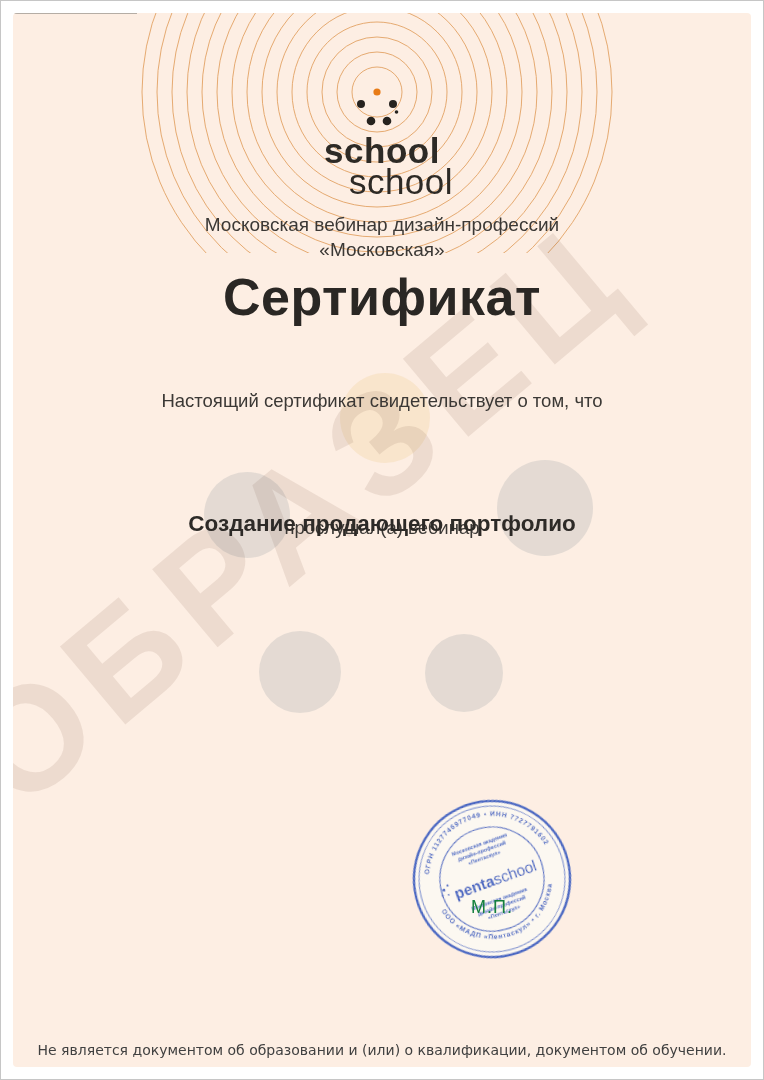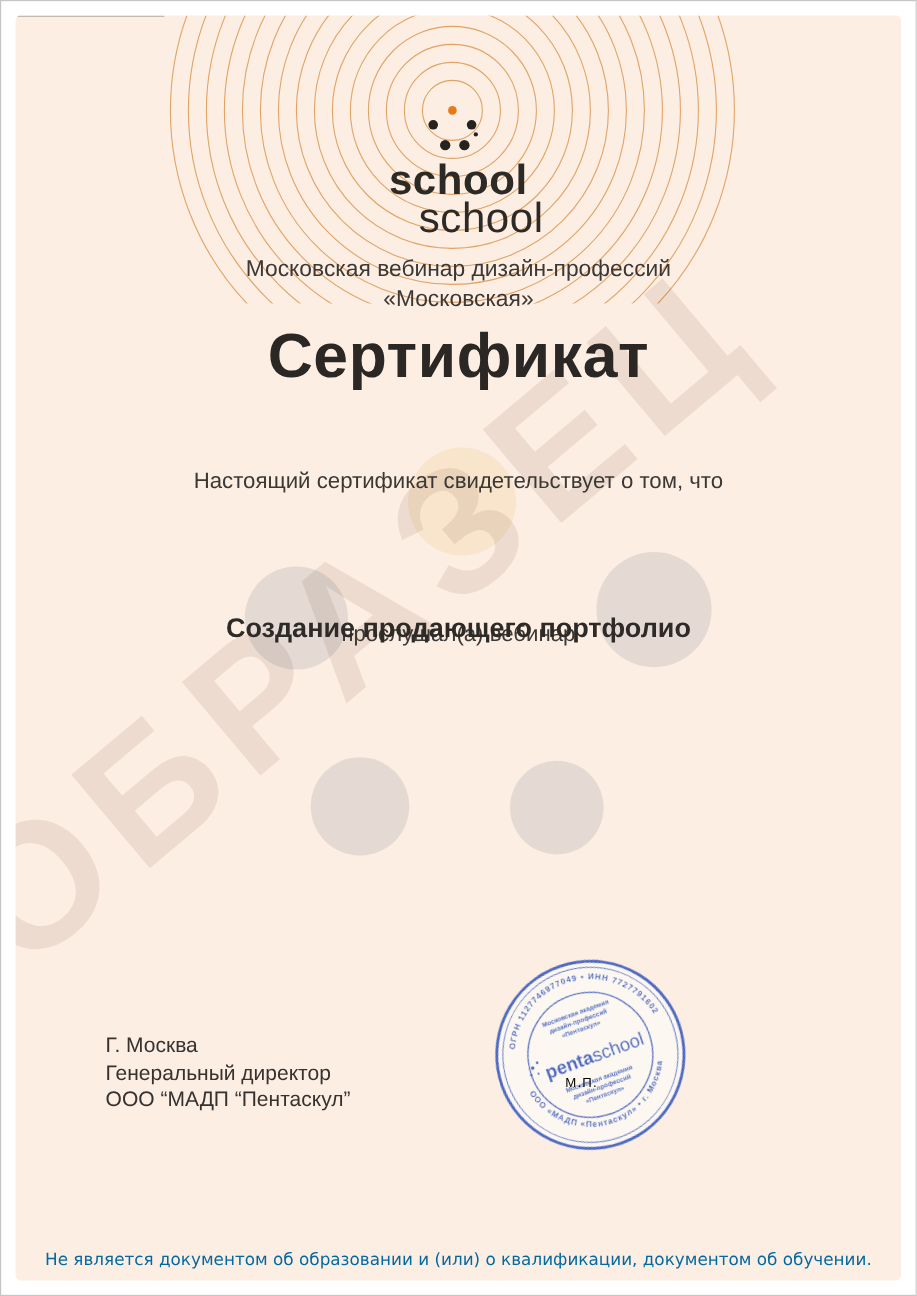--- a/index.html
+++ b/index.html
@@ -31,24 +31,24 @@
   .brand .b2{font-size:35px;font-weight:400;padding-left:38px;}
   .academy{top:199px;font-size:19px;line-height:25px;color:#3b3835;}
   .title{top:254px;font-size:52px;font-weight:800;color:#2a2724;letter-spacing:.5px;}
   .statement{top:377px;font-size:18.5px;color:#3b3835;}
   .name{top:422px;font-size:22px;font-weight:700;color:#2d2a27;}
   .action{top:465px;font-size:18.5px;color:#3b3835;margin-top:39px;}
   .course{top:497px;font-size:22.5px;font-weight:700;line-height:27px;color:#2d2a27;}
   
   .cityblock{left:75px;top:847px;font-size:17.5px;line-height:22.5px;color:#353230;}
   .stamp{left:390px;top:777px;width:178px;height:178px;transform:rotate(-14deg);opacity:.93;}
-  .mp{left:458px;top:884px;font-size:11px;color:#000000;letter-spacing:1px;}
+  .mp{left:458px;top:884px;font-size:18px;color:#15803d;letter-spacing:1px;}
   .sigline{left:554px;top:903px;width:124px;height:1px;background:#b5ada5;}
   .date{top:995px;font-family:"DejaVu Sans",sans-serif;font-size:15px;font-weight:700;color:#2c2a27;}
-  .disclaimer{top:1029px;font-family:"DejaVu Sans",sans-serif;font-size:14px;color:#0369a1;}
+  .disclaimer{top:1029px;font-family:"DejaVu Sans",sans-serif;font-size:14px;color:#404040;}
 </style>
 </head>
 <body>
 
 <div class="page">
   <div class="sheet">
 
     <svg class="rings" width="738" height="240" viewBox="0 0 738 240">
       <g fill="none" stroke="#db8f44" stroke-width="0.9" opacity="0.8">
         <circle cx="364" cy="79" r="25"></circle>
@@ -98,25 +98,20 @@
     </div>
 
     <div class="abs centered title">Сертификат</div>
 
     <div class="abs centered statement">Настоящий сертификат свидетельствует о том, что</div>
     <div class="abs centered action">прослушал(а) вебинар</div>
     <div class="abs centered course">
       <div>Создание продающего портфолио</div>
     </div>
 
-    <div class="abs cityblock">
-      <div>Г. Москва</div>
-      <div>Генеральный директор</div>
-      <div>ООО “МАДП “Пентаскул”</div>
-    </div>
 
     <svg class="abs stamp" viewBox="0 0 178 178">
       <defs>
         <filter id="sb" x="-10%" y="-10%" width="120%" height="120%">
           <feGaussianBlur stdDeviation="0.45"></feGaussianBlur>
         </filter>
         <path id="arcTop" d="M 26,89 A 63,63 0 0 1 152,89" fill="none"></path>
         <path id="arcBot" d="M 29,89 A 60,60 0 0 0 149,89" fill="none"></path>
       </defs>
       <g filter="url(#sb)">

